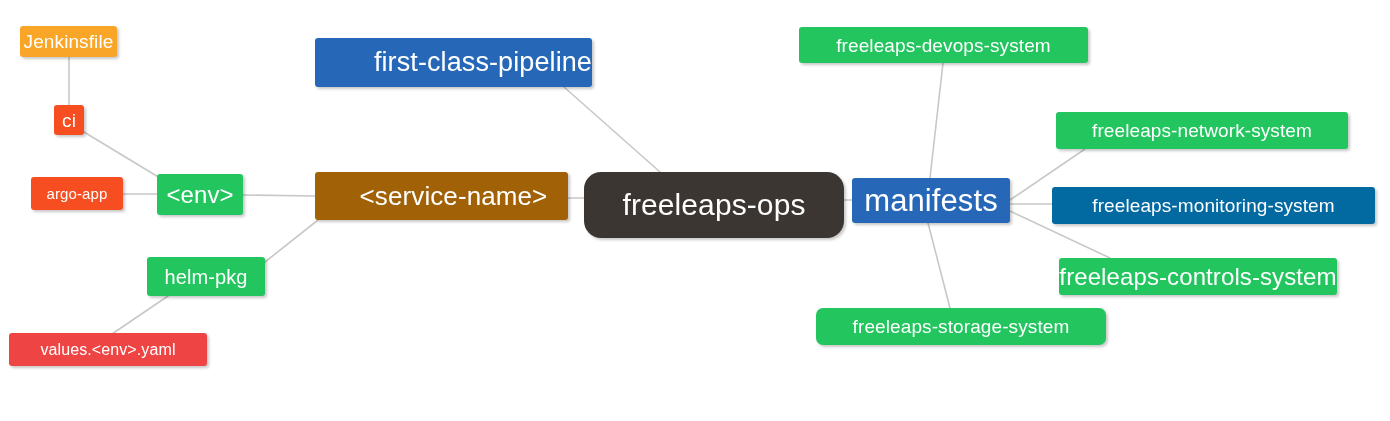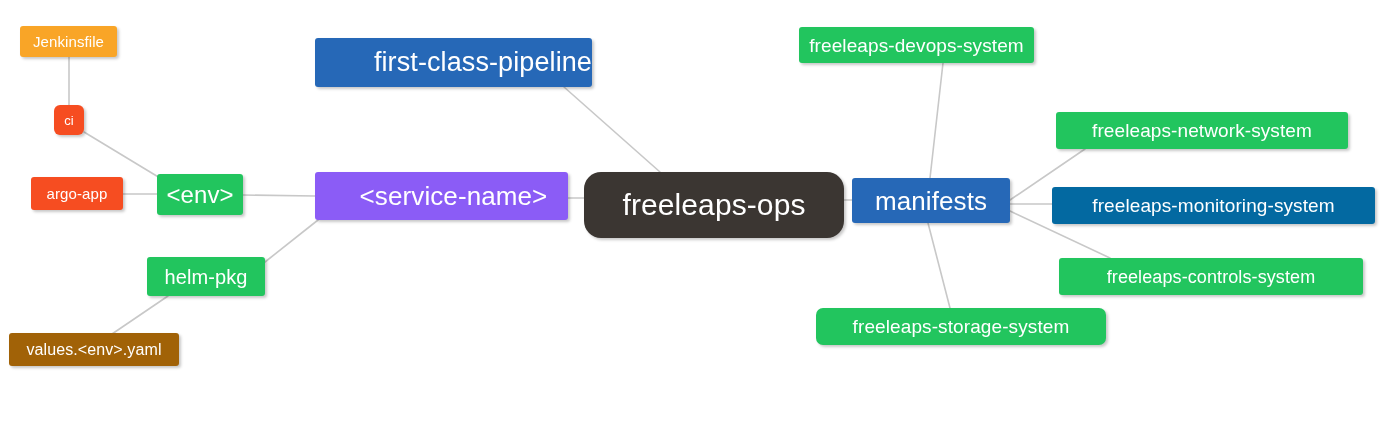--- a/index.html
+++ b/index.html
@@ -60,59 +60,59 @@
       <line x1="564" y1="87" x2="660" y2="172" stroke="#c8c8c8" stroke-width="1.6" stroke-linecap="round"></line>
       <line x1="568" y1="198" x2="584" y2="198" stroke="#c8c8c8" stroke-width="1.6" stroke-linecap="round"></line>
       <line x1="844" y1="200" x2="852" y2="200" stroke="#c8c8c8" stroke-width="1.6" stroke-linecap="round"></line>
       <line x1="930" y1="178" x2="943" y2="63" stroke="#c8c8c8" stroke-width="1.6" stroke-linecap="round"></line>
       <line x1="1010" y1="200" x2="1085" y2="149" stroke="#c8c8c8" stroke-width="1.6" stroke-linecap="round"></line>
       <line x1="1010" y1="204" x2="1052" y2="204" stroke="#c8c8c8" stroke-width="1.6" stroke-linecap="round"></line>
       <line x1="1010" y1="211" x2="1110" y2="258" stroke="#c8c8c8" stroke-width="1.6" stroke-linecap="round"></line>
       <line x1="928" y1="223" x2="950" y2="308" stroke="#c8c8c8" stroke-width="1.6" stroke-linecap="round"></line>
     </svg>
   <div id="node-layer">
-      <div class="node" style="left: 20px; top: 26px; width: 97px; height: 31px; background: rgb(249, 165, 39); font-size: 15px;">
+      <div class="node" style="left: 20px; top: 26px; width: 97px; height: 31px; background: rgb(249, 165, 39); font-size: 19px;">
         <span class="node-label">Jenkinsfile</span>
       </div>
-      <div class="node" style="left: 54px; top: 105px; width: 30px; height: 30px; background: rgb(246, 77, 33); font-size: 13px; border-radius: 6px;">
+      <div class="node" style="left: 54px; top: 105px; width: 30px; height: 30px; background: rgb(246, 77, 33); font-size: 19px;">
         <span class="node-label">ci</span>
       </div>
       <div class="node" style="left: 31px; top: 177px; width: 92px; height: 33px; background: rgb(246, 77, 33); font-size: 15px;">
         <span class="node-label">argo-app</span>
       </div>
       <div class="node" style="left: 157px; top: 174px; width: 86px; height: 41px; background: rgb(34, 197, 94); font-size: 24px;">
         <span class="node-label">&lt;env&gt;</span>
       </div>
       <div class="node" style="left: 147px; top: 257px; width: 118px; height: 39px; background: rgb(34, 197, 94); font-size: 20px;">
         <span class="node-label">helm-pkg</span>
       </div>
-      <div class="node" style="left: 9px; top: 333px; width: 170px; height: 33px; background: #a16207; font-size: 16px;">
+      <div class="node" style="left: 9px; top: 333px; width: 198px; height: 33px; background: #ef4444; font-size: 16px;">
         <span class="node-label">values.&lt;env&gt;.yaml</span>
       </div>
       <div class="node" style="left: 315px; top: 38px; width: 277px; height: 49px; background: rgb(38, 104, 183); font-size: 27px; justify-content: flex-end;">
         <span class="node-label">first-class-pipeline</span>
       </div>
-      <div class="node" style="left: 315px; top: 172px; width: 253px; height: 48px; background: #8b5cf6; font-size: 26px; padding-left: 24px;">
+      <div class="node" style="left: 315px; top: 172px; width: 253px; height: 48px; background: #a16207; font-size: 26px; padding-left: 24px;">
         <span class="node-label">&lt;service-name&gt;</span>
       </div>
       <div class="node" style="left: 584px; top: 172px; width: 260px; height: 66px; background: rgb(59, 54, 50); font-size: 30px; border-radius: 17px;">
         <span class="node-label">freeleaps-ops</span>
       </div>
-      <div class="node" style="left: 852px; top: 178px; width: 158px; height: 45px; background: rgb(38, 104, 183); font-size: 26px;">
+      <div class="node" style="left: 852px; top: 178px; width: 158px; height: 45px; background: rgb(38, 104, 183); font-size: 31px;">
         <span class="node-label">manifests</span>
       </div>
-      <div class="node" style="left: 799px; top: 27px; width: 235px; height: 36px; background: rgb(34, 197, 94); font-size: 19px;">
+      <div class="node" style="left: 799px; top: 27px; width: 289px; height: 36px; background: rgb(34, 197, 94); font-size: 19px;">
         <span class="node-label">freeleaps-devops-system</span>
       </div>
       <div class="node" style="left: 1056px; top: 112px; width: 292px; height: 37px; background: rgb(34, 197, 94); font-size: 19px; text-align: right;">
         <span class="node-label">freeleaps-network-system</span>
       </div>
       <div class="node" style="left: 1052px; top: 187px; width: 323px; height: 37px; background: #0369a1; font-size: 19px;">
         <span class="node-label">freeleaps-monitoring-system</span>
       </div>
-      <div class="node" style="left: 1059px; top: 258px; width: 304px; height: 37px; background: rgb(34, 197, 94); font-size: 18px;">
+      <div class="node" style="left: 1059px; top: 258px; width: 278px; height: 37px; background: rgb(34, 197, 94); font-size: 24px;">
         <span class="node-label">freeleaps-controls-system</span>
       </div>
       <div class="node" style="left: 816px; top: 308px; width: 290px; height: 37px; background: rgb(34, 197, 94); font-size: 19px; border-radius: 7px;">
         <span class="node-label">freeleaps-storage-system</span>
       </div>
     </div>
 </div>
 
 </body></html>

